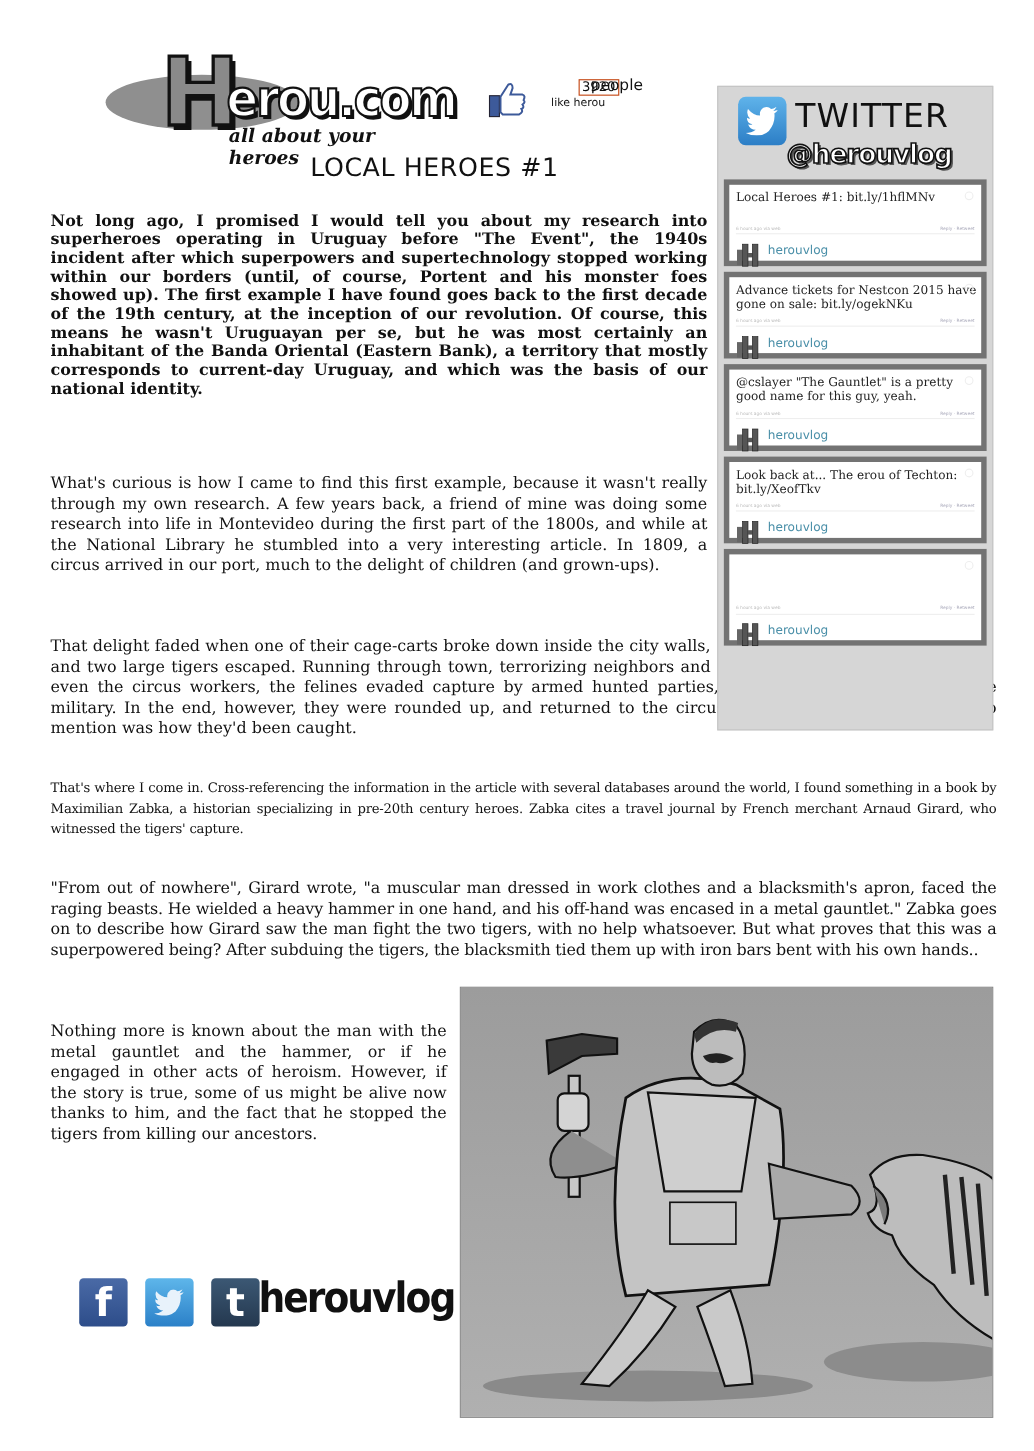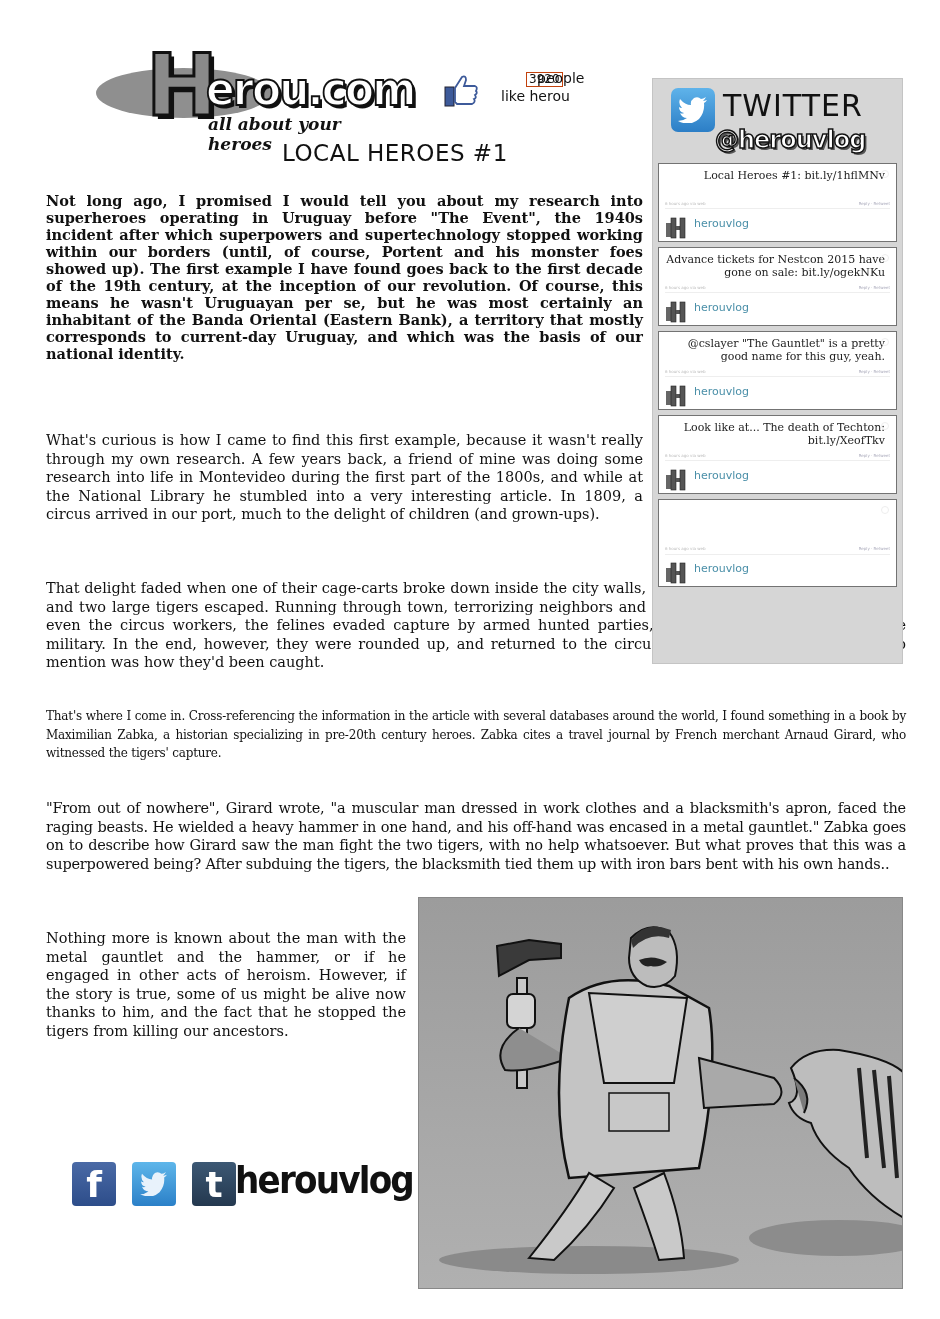--- a/index.html
+++ b/index.html
@@ -11,21 +11,21 @@
   .logo .ellipse { position: absolute; left: 0; top: 26px; width: 175px; height: 50px; background: #8f8f8f; border-radius: 50%; }
   .logo .big-h { position: absolute; left: 50px; top: 0; font-family: "DejaVu Sans", sans-serif; font-weight: bold; font-size: 86px; line-height: 86px; color: #8a8a8a; -webkit-text-stroke: 3px #111; text-shadow: 4px 4px 0 #111; letter-spacing: -2px; }
   .logo .rest { position: absolute; left: 110px; top: 24px; font-family: "DejaVu Sans", sans-serif; font-weight: bold; font-size: 46px; line-height: 46px; color: #fff; -webkit-text-stroke: 2px #111; text-shadow: 3px 3px 0 #111; letter-spacing: -2px; transform: scaleX(0.92); transform-origin: left; }
   .logo .tagline { position: absolute; left: 112px; top: 72px; font-family: "DejaVu Serif", serif; font-style: italic; font-weight: bold; font-size: 17px; color: #111; letter-spacing: 0px; }
 
   
   .like { position: absolute; left: 443px; top: 70px; width: 180px; height: 40px; }
   .like .thumb { position: absolute; left: 0; top: 2px; width: 36px; height: 36px; }
   .like .count { position: absolute; left: 52px; top: 2px; font-family: "DejaVu Sans", sans-serif; font-size: 12px; border: 1px solid #c2410c; padding: 0 2px; line-height: 13px; margin-left: 31px; }
   .like .people { position: absolute; left: 94px; top: 0; font-family: "DejaVu Sans", sans-serif; font-size: 14px; }
-  .like .like-line { position: absolute; left: 58px; top: 18px; font-family: "DejaVu Sans", sans-serif; font-size: 14px; }
+  .like .like-line { position: absolute; left: 58px; top: 18px; font-family: "DejaVu Sans", sans-serif; font-size: 10px; }
 
   
   .article-title { position: absolute; left: 282px; top: 140px; font-family: "DejaVu Sans", sans-serif; font-size: 23px; letter-spacing: 0.5px; color: #111; }
 
   
   .para { position: absolute; text-align: justify; font-family: "DejaVu Serif", serif; color: #111; }
   .p1 { left: 46px; top: 192px; width: 597px; font-size: 14.5px; line-height: 17px; font-weight: bold; }
   .p2 { left: 46px; top: 431px; width: 597px; font-size: 14.5px; line-height: 18.5px; }
   .p3 { left: 46px; top: 579px; width: 860px; font-size: 14.5px; line-height: 18.5px; }
   .p3 .float-space { float: right; width: 260px; height: 36px; }
@@ -33,21 +33,21 @@
   .p5 { left: 46px; top: 799px; width: 860px; font-size: 14.5px; line-height: 18.5px; letter-spacing: -0.2px; }
   .p6 { left: 46px; top: 929px; width: 360px; font-size: 14.5px; line-height: 18.5px; }
 
   
   .twitter { position: absolute; left: 652px; top: 78px; width: 251px; height: 586px; background: #d6d6d6; border: 1px solid #c4c4c4; }
   .tw-head { position: relative; height: 84px; }
   .tw-logo { position: absolute; left: 18px; top: 9px; width: 44px; height: 44px; border-radius: 7px; background: linear-gradient(#5fb3ea, #2c7ec6); }
   .tw-logo svg { position: absolute; left: 7px; top: 9px; }
   .tw-word { position: absolute; left: 70px; top: 9px; font-family: "DejaVu Sans", sans-serif; font-size: 30px; letter-spacing: 1px; color: #111; }
   .tw-handle { position: absolute; left: 62px; top: 47px; font-family: "DejaVu Sans", sans-serif; font-weight: bold; font-size: 24px; color: #fff; -webkit-text-stroke: 1.5px #111; text-shadow: 2px 2px 0 #555; letter-spacing: -1px; }
-  .tweet { position: relative; margin: 0 5px 5px 5px; background: #fff; height: 79px; border: 1px solid #737373; text-align: right; }
+  .tweet { position: relative; margin: 0 5px 5px 5px; background: #fff; height: 79px; border: 5px solid #737373; }
   .tweet .text { position: absolute; left: 6px; top: 5px; width: 220px; font-family: "DejaVu Serif", serif; font-size: 11px; line-height: 13px; color: #222; }
   .tweet .meta { position: absolute; left: 6px; top: 37px; font-family: "DejaVu Sans", sans-serif; font-size: 4px; color: #bbb; }
   .tweet .actions { position: absolute; right: 6px; top: 37px; font-family: "DejaVu Sans", sans-serif; font-size: 4px; color: #aab; }
   .tweet .star { position: absolute; right: 7px; top: 6px; width: 8px; height: 8px; border-radius: 50%; border: 1px solid #eee; }
   .tweet .divider { position: absolute; left: 6px; right: 6px; top: 44px; border-top: 1px solid #eee; }
   .tweet .avatar { position: absolute; left: 7px; top: 53px; width: 22px; height: 22px; }
   .tweet .user { position: absolute; left: 35px; top: 53px; font-family: "DejaVu Sans", sans-serif; font-size: 11px; color: #4a8fa8; }
   .tweet.t5 { height: 88px; }
   .tweet.t5 .meta, .tweet.t5 .actions { top: 46px; }
   .tweet.t5 .divider { top: 54px; }
@@ -145,21 +145,21 @@
     <svg class="avatar" viewBox="0 0 22 22">
         <rect x="0" y="6" width="5" height="14" fill="#666"></rect>
         <rect x="5" y="1" width="5" height="20" fill="#555" stroke="#222" stroke-width="0.6"></rect>
         <rect x="10" y="9" width="4" height="4" fill="#555"></rect>
         <rect x="14" y="1" width="5" height="20" fill="#555" stroke="#222" stroke-width="0.6"></rect>
       </svg>
     <div class="user">herouvlog</div>
   </div>
 
   <div class="tweet">
-    <div class="text">Look like at... The death of Techton: bit.ly/XeofTkv</div>
+    <div class="text">Look back at... The erou of Techton: bit.ly/XeofTkv</div>
     <div class="star"></div>
     <div class="meta">6 hours ago via web</div>
     <div class="actions"><span>Reply</span> · <span>Retweet</span></div>
     <div class="divider"></div>
     <svg class="avatar" viewBox="0 0 22 22">
         <rect x="0" y="6" width="5" height="14" fill="#666"></rect>
         <rect x="5" y="1" width="5" height="20" fill="#555" stroke="#222" stroke-width="0.6"></rect>
         <rect x="10" y="9" width="4" height="4" fill="#555"></rect>
         <rect x="14" y="1" width="5" height="20" fill="#555" stroke="#222" stroke-width="0.6"></rect>
       </svg>

